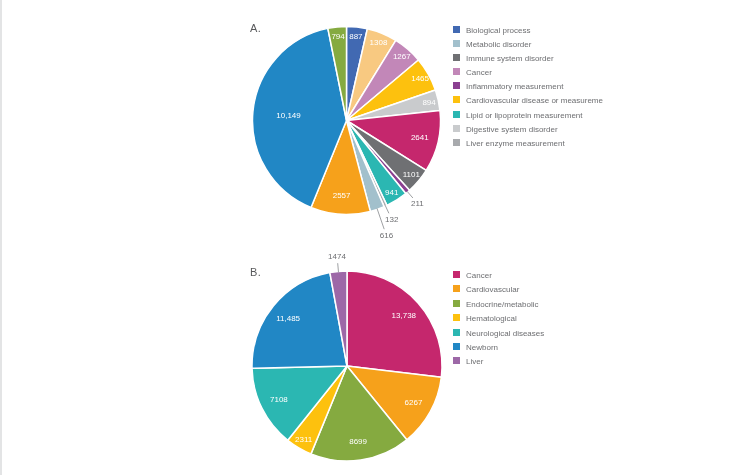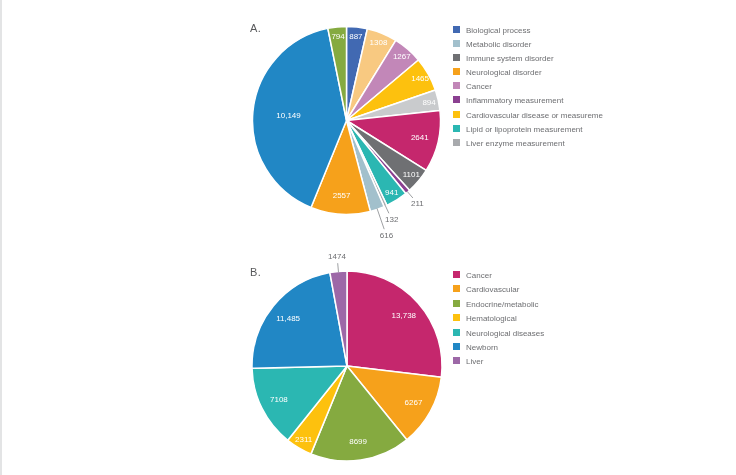--- a/index.html
+++ b/index.html
@@ -101,38 +101,38 @@
     </div>
     <div class="legend-item">
       <span class="swatch" style="background: rgb(162, 192, 204);"></span>
       <span>Metabolic disorder</span>
     </div>
     <div class="legend-item">
       <span class="swatch" style="background: rgb(111, 112, 115);"></span>
       <span>Immune system disorder</span>
     </div>
     <div class="legend-item">
-      <span class="swatch" style="background: rgb(246, 161, 27);"></span>
-      <span>Neurological disorder</span>
-    </div>
-    <div class="legend-item">
       <span class="swatch" style="background: rgb(194, 135, 184);"></span>
       <span>Cancer</span>
     </div>
     <div class="legend-item">
       <span class="swatch" style="background: rgb(139, 64, 145);"></span>
       <span>Inflammatory measurement</span>
     </div>
     <div class="legend-item">
       <span class="swatch" style="background: rgb(253, 193, 14);"></span>
       <span>Cardiovascular disease or measureme</span>
     </div>
     <div class="legend-item">
       <span class="swatch" style="background: rgb(43, 183, 178);"></span>
       <span>Lipid or lipoprotein measurement</span>
+    </div>
+    <div class="legend-item">
+      <span class="swatch" style="background: rgb(201, 203, 205);"></span>
+      <span>Digestive system disorder</span>
     </div>
     <div class="legend-item">
       <span class="swatch" style="background: rgb(168, 170, 173);"></span>
       <span>Liver enzyme measurement</span>
     </div>
   </div>
 <div id="legend-b" class="legend">
     <div class="legend-item">
       <span class="swatch" style="background: rgb(197, 39, 109);"></span>
       <span>Cancer</span>

